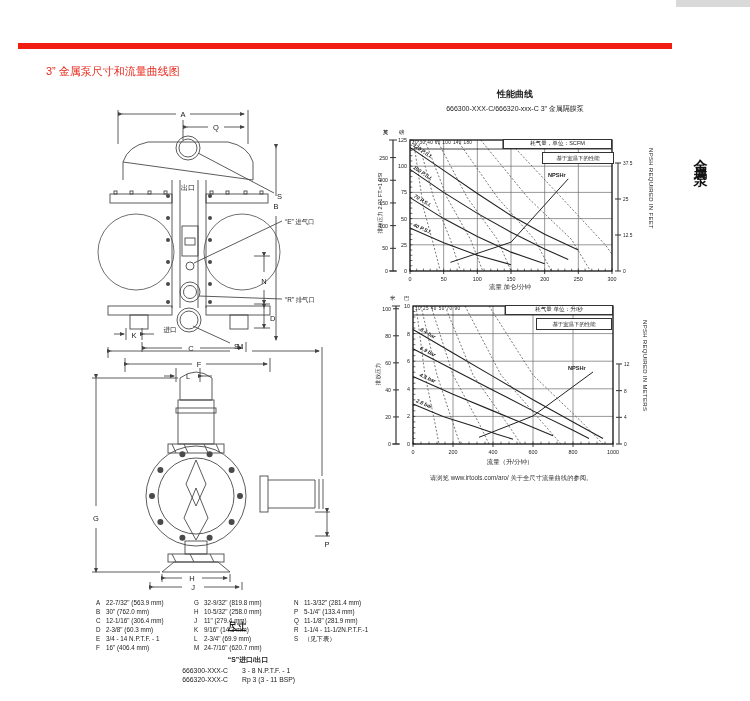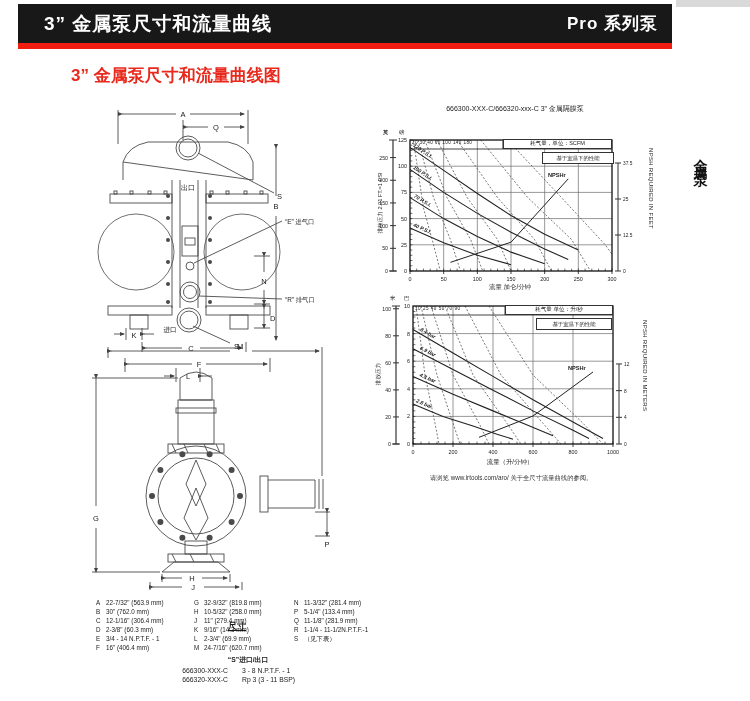--- a/index.html
+++ b/index.html
@@ -5,21 +5,21 @@
   html,body{margin:0;padding:0;background:#fff;}
   body{font-family:"Liberation Sans","DejaVu Sans",sans-serif;color:#1b1b1b;}
   #page{position:relative;width:750px;height:701px;background:#fff;overflow:hidden;}
   .abs{position:absolute;}
   
   #hdr-bar{left:18px;top:4px;width:654px;height:39px;background:#181818;display:flex;align-items:center;justify-content:space-between;padding:0 14px 0 26px;box-sizing:border-box;}
   #hdr-red{left:18px;top:43px;width:654px;height:6px;background:#f01d10;}
   #hdr-title{color:#fff;font-size:19px;font-weight:bold;letter-spacing:1px;}
   #hdr-right{color:#fff;font-size:17px;font-weight:bold;letter-spacing:1px;}
   #corner-strip{left:676px;top:0;width:74px;height:7px;background:#d9d9d9;}
-  #sec-title{left:71px;top:64px;font-size:17px;font-weight:bold;color:#e8291c;}
+  #sec-title{left:46px;top:64px;font-size:11px;font-weight:normal;color:#e8291c;}
   
   #side-tab{left:692px;top:148px;writing-mode:vertical-rl;font-size:14px;font-weight:bold;letter-spacing:7px;color:#111;}
   
   #perf-title{left:420px;top:88px;width:190px;text-align:center;font-size:9px;font-weight:bold;color:#222;}
   #perf-sub{left:392px;top:104px;width:246px;text-align:center;font-size:7px;color:#222;}
   svg{position:absolute;overflow:visible;}
   svg text{font-family:"Liberation Sans","DejaVu Sans",sans-serif;fill:#222;}
   .ovl{position:absolute;color:#222;}
   .vrl{writing-mode:vertical-rl;}
   .rot{transform:rotate(-90deg);transform-origin:center;}
@@ -37,24 +37,20 @@
   .s-row{display:flex;margin-top:2px;}
   .s-model{width:110px;text-align:right;}
   .s-val{margin-left:14px;}
   #foot-note{left:430px;top:474px;font-size:6.3px;color:#333;}
 </style>
 </head>
 <body>
 
 <div id="page">
 
-  <div class="abs" id="hdr-bar">
-    <span id="hdr-title">3” 金属泵尺寸和流量曲线</span>
-    <span id="hdr-right">Pro 系列泵</span>
-  </div>
   <div class="abs" id="hdr-red"></div>
   <div class="abs" id="corner-strip"></div>
   <div class="abs" id="sec-title">3” 金属泵尺寸和流量曲线图</div>
   <div class="abs" id="side-tab">金属泵</div>
 
   <svg id="svg-front" style="left:78px;top:100px" width="250" height="258" viewBox="0 0 250 258">
     <defs>
       <marker id="ar" markerWidth="8" markerHeight="8" refX="4" refY="2" orient="auto" markerUnits="userSpaceOnUse">
         <path d="M0,0 L5,2 L0,4 Z" fill="#444"></path>
       </marker>
@@ -243,20 +239,21 @@
       <text x="160" y="11" text-anchor="middle">M</text>
       <text x="119" y="29" text-anchor="middle">F</text>
       <text x="108" y="41" text-anchor="middle">L</text>
       <text x="16" y="183" text-anchor="middle">G</text>
       <text x="112" y="243" text-anchor="middle">H</text>
       <text x="113" y="252" text-anchor="middle">J</text>
       <text x="247" y="209" text-anchor="middle">P</text>
     </g>
   </svg>
 
+  <div class="abs" id="perf-title">性能曲线</div>
   <div class="abs" id="perf-sub">666300-XXX-C/666320-xxx-C 3” 金属隔膜泵</div>
 
   <svg id="chart1-svg" style="left:360px;top:120px" width="330" height="190" viewBox="0 0 330 190">
       <line x1="83.66666666666666" y1="20" x2="83.66666666666666" y2="151" stroke="#6b6b6b" stroke-width="0.7"></line>
       <line x1="117.33333333333333" y1="20" x2="117.33333333333333" y2="151" stroke="#6b6b6b" stroke-width="0.7"></line>
       <line x1="151" y1="20" x2="151" y2="151" stroke="#6b6b6b" stroke-width="0.7"></line>
       <line x1="184.66666666666666" y1="20" x2="184.66666666666666" y2="151" stroke="#6b6b6b" stroke-width="0.7"></line>
       <line x1="218.33333333333334" y1="20" x2="218.33333333333334" y2="151" stroke="#6b6b6b" stroke-width="0.7"></line>
       <line x1="50" y1="46.199999999999996" x2="252" y2="46.199999999999996" stroke="#6b6b6b" stroke-width="0.7"></line>
       <line x1="50" y1="72.4" x2="252" y2="72.4" stroke="#6b6b6b" stroke-width="0.7"></line>

